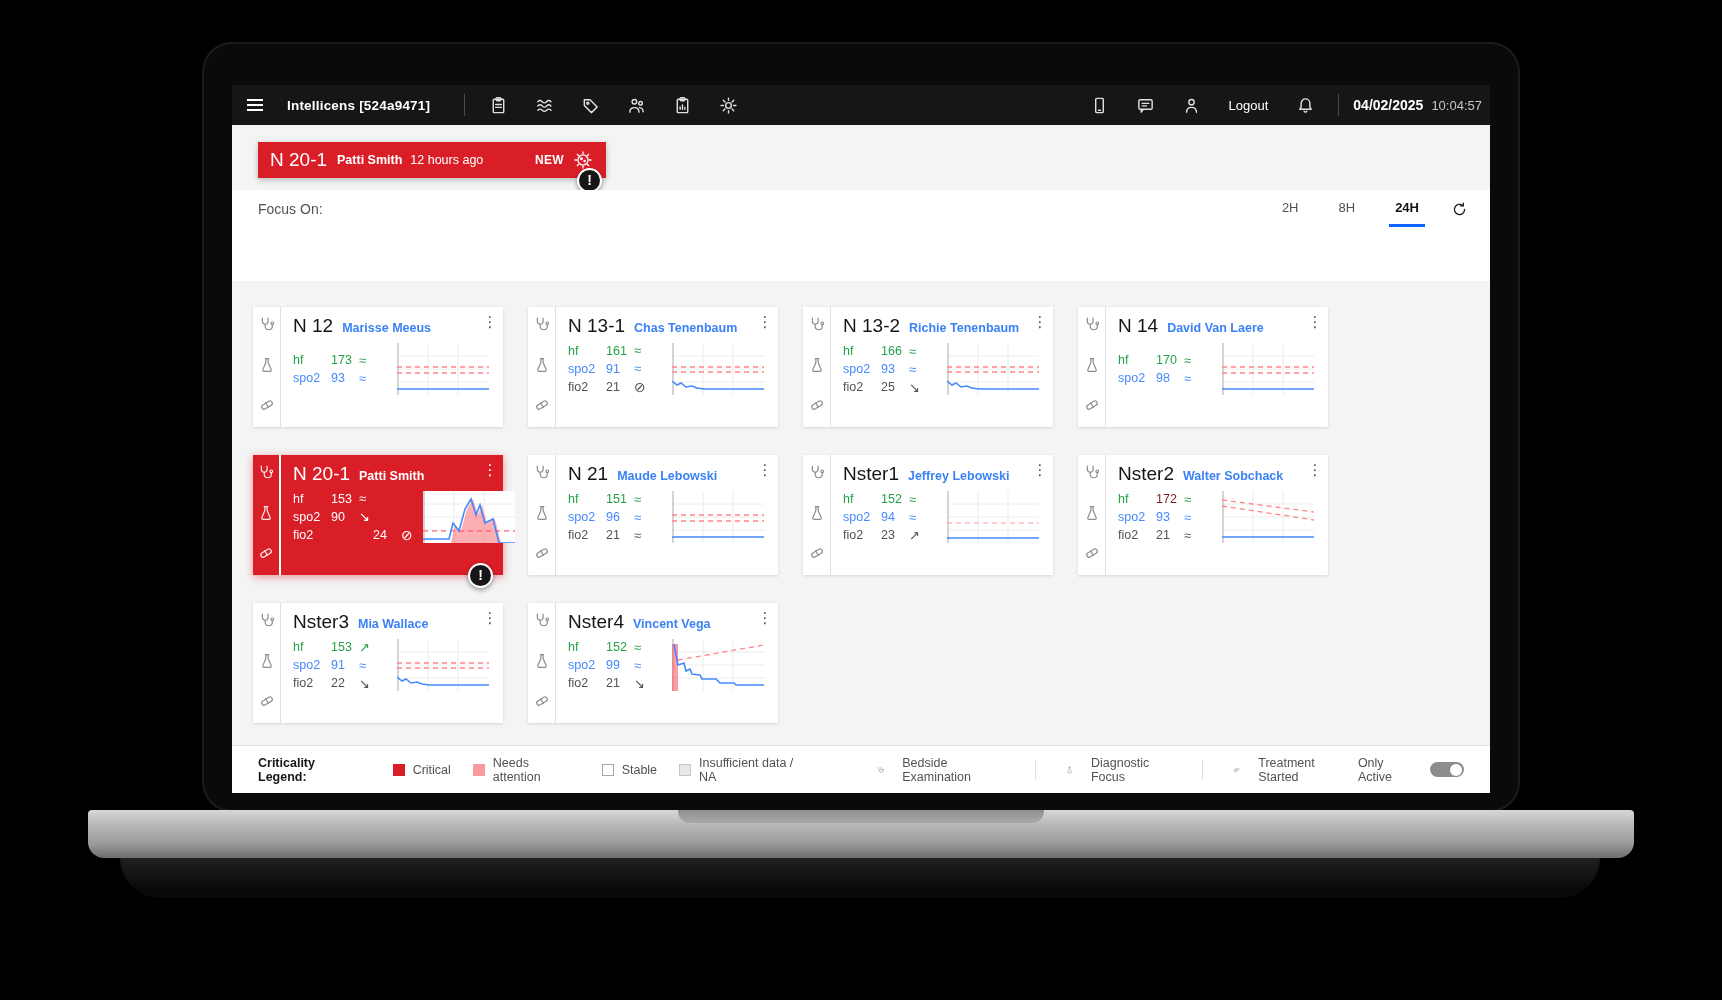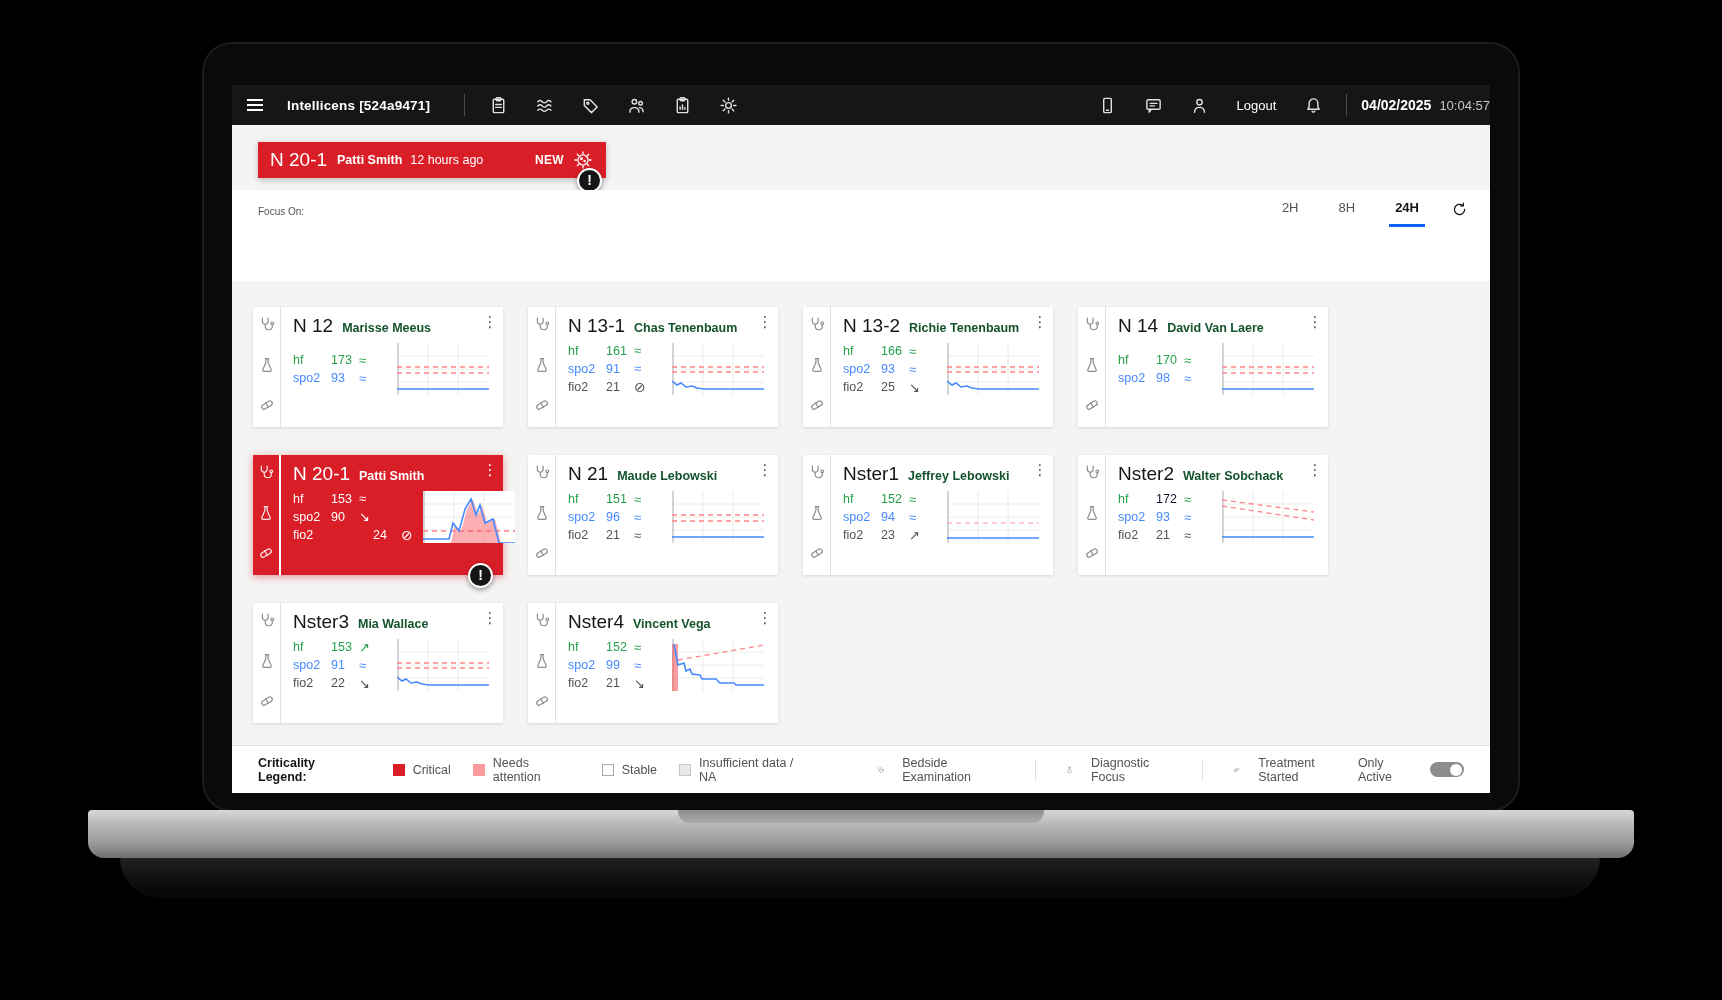--- a/index.html
+++ b/index.html
@@ -30,21 +30,21 @@
   .hamburger i { display:block; width:16px; height:2px; background:#fff; }
   .app-title { font-size:13.5px; font-weight:bold; margin-right:24px; letter-spacing:.2px;padding-left:9px; }
   .tb-sep { width:1px; height:22px; background:#4a4a4a; margin:0 10px; }
   .tb-icons { display:flex; align-items:center; }
   .tb-icon { width:46px; height:40px; display:flex; align-items:center; justify-content:center;
     color:#e0e0e0; background:none; border:none; cursor:pointer; }
   .tb-icon svg { width:19px; height:19px; }
   .tb-right { margin-left:auto; display:flex; align-items:center; }
   .logout { background:none; border:none; color:#fff; font-size:13px; margin:0 14px; cursor:pointer;
     font-family:inherit; }
-  .clock { display:flex; align-items:baseline; gap:8px; margin:0 0 0 4px; }
+  .clock { display:flex; align-items:baseline; gap:8px; margin:0 8px 0 4px; }
   .clock .date { font-size:14px; font-weight:bold; }
   .clock .time { font-size:13px; color:#c6c6c6; }
 
   
   .banner { position:absolute; left:26px; top:57px; width:348px; height:36px; background:#da1e28;
     color:#fff; display:flex; align-items:center; padding:0 12px; cursor:pointer;
     box-shadow:0 2px 6px rgba(0,0,0,.25); }
   .banner-bed { font-size:19px; font-weight:400; margin-right:10px; }
   .banner-patient { font-size:12.5px; font-weight:bold; margin-right:8px; }
   .banner-ago { font-size:12.5px; }
@@ -54,21 +54,21 @@
     border:2.5px solid #fff; color:#fff; font-weight:bold; font-size:14px; line-height:20px;
     text-align:center; box-shadow:0 2px 5px rgba(0,0,0,.4); cursor:pointer; }
   .banner .alert-dot { right:4px; bottom:-15px; }
 
   
   .panel { position:absolute; left:0; top:105px; width:100%; height:91px; background:#fff; }
   .panel-head { display:flex; align-items:baseline; justify-content:space-between; padding:16px 26px 0 26px; }
   .page-title { font-size:23px; font-weight:400; color:#161616; }
   .status-at { font-size:13px; color:#161616; }
   .tabs-row { display:flex; align-items:flex-end; padding:0 22px 0 26px; margin-top:10px; }
-  .focus-label { font-size:10px; color:#525252; padding-bottom:10px; margin-right:24px; }
+  .focus-label { font-size:14px; color:#525252; padding-bottom:10px; margin-right:24px; }
   .tabs { display:flex; }
   .tab { font-family:inherit; font-size:13px; color:#525252; background:none; border:none;
     border-bottom:3px solid transparent; min-width:118px; text-align:left; padding:0 0 9px 0;
     margin-right:16px; cursor:pointer; }
   .tab.active { color:#161616; font-weight:bold; border-bottom-color:#0f62fe; }
   .ranges { margin-left:auto; display:flex; align-items:flex-end; }
   .range { font-family:inherit; font-size:13px; color:#525252; background:none; border:none;
     border-bottom:3px solid transparent; padding:0 6px 9px 6px; margin-left:28px; cursor:pointer; }
   .range.active { color:#161616; font-weight:bold; border-bottom-color:#0f62fe; }
   .refresh { background:none; border:none; color:#161616; margin:0 0 6px 26px; cursor:pointer; }
@@ -79,21 +79,21 @@
     grid-template-columns:repeat(4,250px); gap:28px 25px; }
   .card { position:relative; width:250px; height:120px; background:#fff; display:flex;
     box-shadow:0 1px 3px rgba(0,0,0,.12); cursor:pointer; }
   .card-rail { width:28px; display:flex; flex-direction:column; align-items:center;
     justify-content:space-between; padding:9px 0 10px 0; border-right:1px solid #e0e0e0;
     color:#8d8d8d; flex-shrink:0; }
   .card-rail svg { width:16px; height:16px; }
   .card-main { flex:1; padding:8px 8px 8px 12px; position:relative; min-width:0; }
   .card-head { display:flex; align-items:baseline; }
   .card-bed { font-size:19px; color:#161616; margin-right:9px; white-space:nowrap; }
-  .card-patient { font-size:12.5px; font-weight:bold; color:#14532d; white-space:nowrap;
+  .card-patient { font-size:12.5px; font-weight:bold; color:#3b82f6; white-space:nowrap;
     overflow:hidden; text-overflow:ellipsis; }
   .card-menu { position:absolute; top:6px; right:4px; width:18px; text-align:center;
     color:#525252; font-size:15px; letter-spacing:0; cursor:pointer; background:none; border:none;
     font-family:inherit; }
   .card-body { display:flex; align-items:center; margin-top:6px; }
   .vitals { display:flex; flex-direction:column; gap:3px; }
   .vital { display:flex; align-items:center; font-size:12.5px; }
   .v-label { width:38px; }
   .v-value { width:28px; }
   .v-trend { width:22px; font-size:13px; }
@@ -658,21 +658,21 @@
     <div class="card-main">
       <div class="card-head">
         <span class="card-bed">Nster2</span>
         <span class="card-patient">Walter Sobchack</span>
         <button class="card-menu">⋮</button>
       </div>
       <div class="card-body">
         <div class="vitals">
                   <div class="vital">
                     <span class="v-label" style="color: rgb(36, 161, 72);">hf</span>
-                    <span class="v-value" style="color: #0f172a;">172</span>
+                    <span class="v-value" style="color: #7f1d1d;">172</span>
                     <span class="v-trend" style="color: rgb(36, 161, 72);">≈</span>
                   </div>
                   <div class="vital">
                     <span class="v-label" style="color: rgb(69, 137, 255);">spo2</span>
                     <span class="v-value" style="color: rgb(69, 137, 255);">93</span>
                     <span class="v-trend" style="color: rgb(69, 137, 255);">≈</span>
                   </div>
                   <div class="vital">
                     <span class="v-label" style="color: rgb(82, 82, 82);">fio2</span>
                     <span class="v-value" style="color: rgb(82, 82, 82);">21</span>

